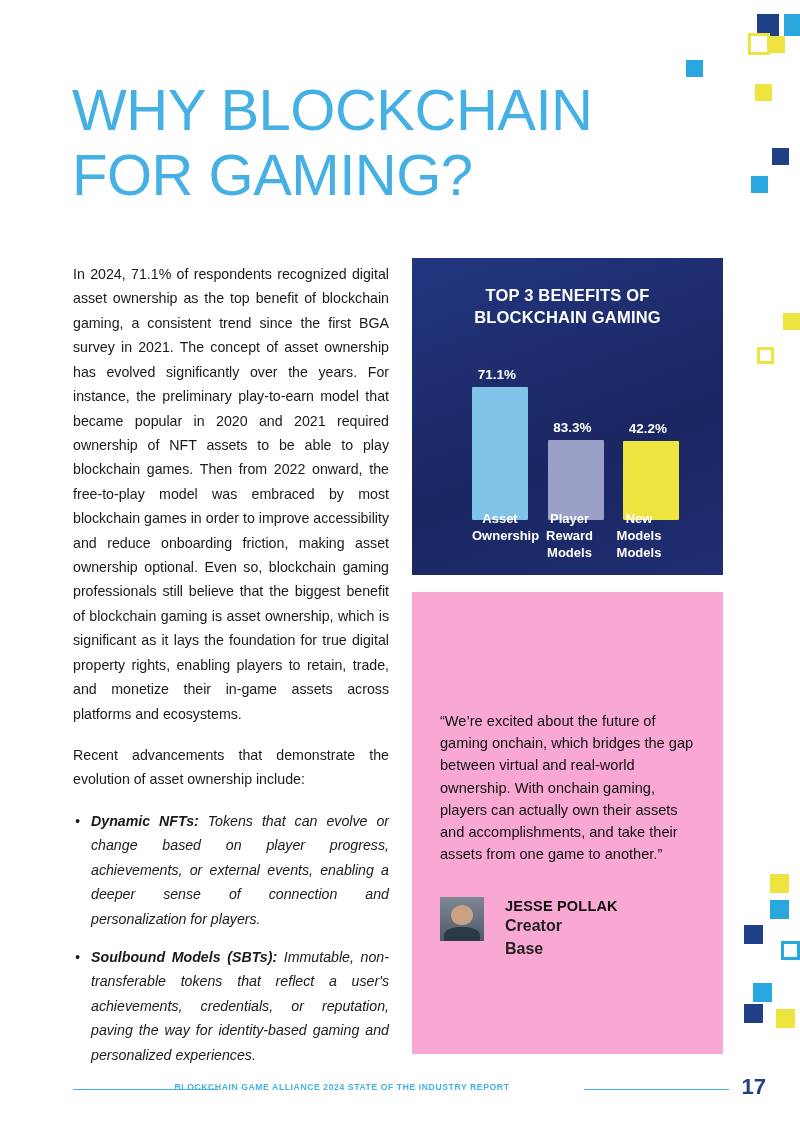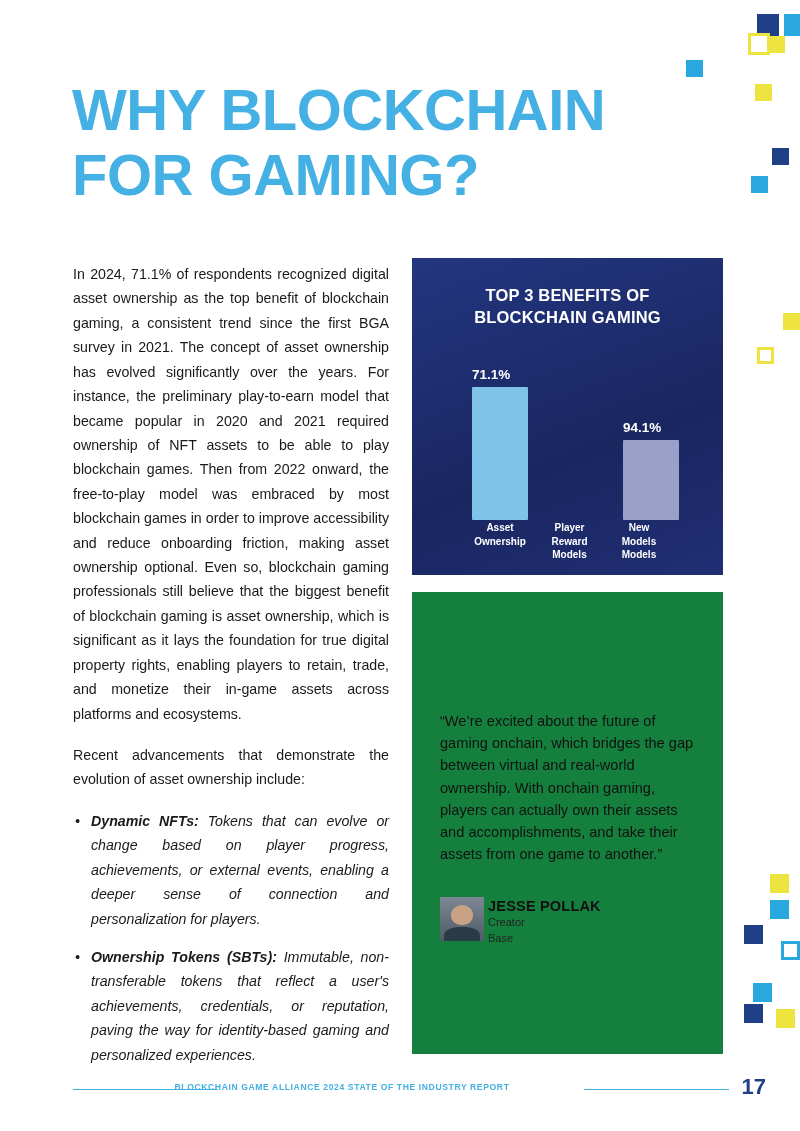--- a/index.html
+++ b/index.html
@@ -19,21 +19,21 @@
   .sq.out-yellow    { border: 3px solid #eee43f; }
   .sq.out-blue      { border: 3px solid #29a8e0; }
 
   
   .title {
     position: absolute;
     left: 72px; top: 78px;
     width: 600px;
     color: #44b0e3;
     font-size: 58px;
-    font-weight: bold;
+    font-weight: normal;
     line-height: 1.12;
     letter-spacing: -0.5px;
   }
 
   
   .left-col {
     position: absolute;
     left: 73px; top: 262px;
     width: 316px;
   }
@@ -83,64 +83,64 @@
     letter-spacing: 0.2px;
   }
   .bars {
     position: absolute;
     left: 60px; bottom: 55px;
     width: 195px; height: 180px;
     display: flex;
     align-items: flex-end;
     justify-content: space-between;
   }
-  .barwrap { width: 44px; text-align: left; position: relative; }
+  .barwrap { width: 44px; text-align: right; position: relative; }
   .barval {
     color: #fff; font-size: 13.5px; font-weight: bold;
     margin-bottom: 5px; white-space: nowrap;
   }
   .bar { width: 56px; border-radius: 1px; }
   .barlabels {
     position: absolute;
     left: 60px; bottom: 14px;
     width: 195px;
     display: flex;
     justify-content: space-between;
   }
   .barlabel {
     width: 56px;
     color: #ffffff;
-    font-size: 10px;
+    font-size: 13px;
     line-height: 1.32;
     text-align: center;
     font-weight: bold;
     margin-top: 20px;
   }
 
   
   .quote-card {
     position: absolute;
     left: 412px; top: 592px;
     width: 311px; height: 462px;
-    background: #15803d;
+    background: #f9a8d4;
   }
   .quote-text {
     position: absolute;
     left: 28px; top: 118px;
     width: 256px;
     font-size: 14.6px;
     line-height: 1.52;
     color: #111;
   }
   .author {
     position: absolute;
     left: 28px; top: 305px;
     display: flex;
     align-items: flex-start;
-    gap: 4px;
+    gap: 21px;
   }
   .avatar {
     width: 44px; height: 44px;
     background: #5d6a78;
     background: linear-gradient(180deg,#7d8894 0%,#4e5a66 100%);
     position: relative;
     overflow: hidden;
     flex: 0 0 44px;
   }
   .avatar:after {
@@ -158,21 +158,21 @@
     width: 36px; height: 22px;
     border-radius: 40% 40% 0 0;
     background: #2b3a47;
     z-index: 2;
   }
   .author-name {
     font-size: 14.5px; font-weight: bold; color: #111;
     letter-spacing: 0.2px; line-height: 1.25;
   }
   .author-role, .author-org {
-    font-size: 11px; color: #222; line-height: 1.42;
+    font-size: 16px; color: #222; line-height: 1.42; font-weight: bold;
   }
 
   
   .footer-rule {
     position: absolute;
     top: 1089px; height: 1px; background: #44b0e3;
   }
   .footer-text {
     position: absolute;
     left: 0; top: 1082px; width: 684px;
@@ -217,39 +217,43 @@
   <div class="title">WHY BLOCKCHAIN FOR GAMING?</div>
 
   <div class="left-col">
     <div class="para">In 2024, 71.1% of respondents recognized digital asset ownership as the top benefit of blockchain gaming, a consistent trend since the first BGA survey in 2021. The concept of asset ownership has evolved significantly over the years. For instance, the preliminary play-to-earn model that became popular in 2020 and 2021 required ownership of NFT assets to be able to play blockchain games. Then from 2022 onward, the free-to-play model was embraced by most blockchain games in order to improve accessibility and reduce onboarding friction, making asset ownership optional. Even so, blockchain gaming professionals still believe that the biggest benefit of blockchain gaming is asset ownership, which is significant as it lays the foundation for true digital property rights, enabling players to retain, trade, and monetize their in-game assets across platforms and ecosystems.</div>
     <div class="para">Recent advancements that demonstrate the evolution of asset ownership include:</div>
     <div class="bullets">
       <div class="bullet">
         <b>Dynamic NFTs:</b><span> Tokens that can evolve or change based on player progress, achievements, or external events, enabling a deeper sense of connection and personalization for players.</span>
       </div>
       <div class="bullet">
-        <b>Ownership Tokens (SBTs):</b><span> Immutable, non-transferable tokens that reflect a user's achievements, credentials, or reputation, paving the way for identity-based gaming and personalized experiences.</span>
+        <b>Soulbound Models (SBTs):</b><span> Immutable, non-transferable tokens that reflect a user's achievements, credentials, or reputation, paving the way for identity-based gaming and personalized experiences.</span>
       </div>
     </div>
   </div>
 
   <div class="chart-card">
     <div class="chart-title">
       <div>TOP 3 BENEFITS OF</div>
       <div>BLOCKCHAIN GAMING</div>
     </div>
 
     <div class="bars">
       <div class="barwrap">
         <div class="barval">71.1%</div>
         <div class="bar" id="bar0" style="height: 133px; background: rgb(127, 195, 232);"></div>
       </div>
       <div class="barwrap">
-        <div class="barval">94.1%</div>
+        <div class="barval">83.3%</div>
         <div class="bar" id="bar1" style="height: 80px; background: rgb(154, 160, 200);"></div>
+      </div>
+      <div class="barwrap">
+        <div class="barval">42.2%</div>
+        <div class="bar" id="bar2" style="height: 79px; background: rgb(238, 228, 63);"></div>
       </div>
     </div>
 
     <div class="barlabels">
       <div class="barlabel">
         <div>Asset</div>
         <div>Ownership</div>
       </div>
       <div class="barlabel">
         <div>Player</div>

